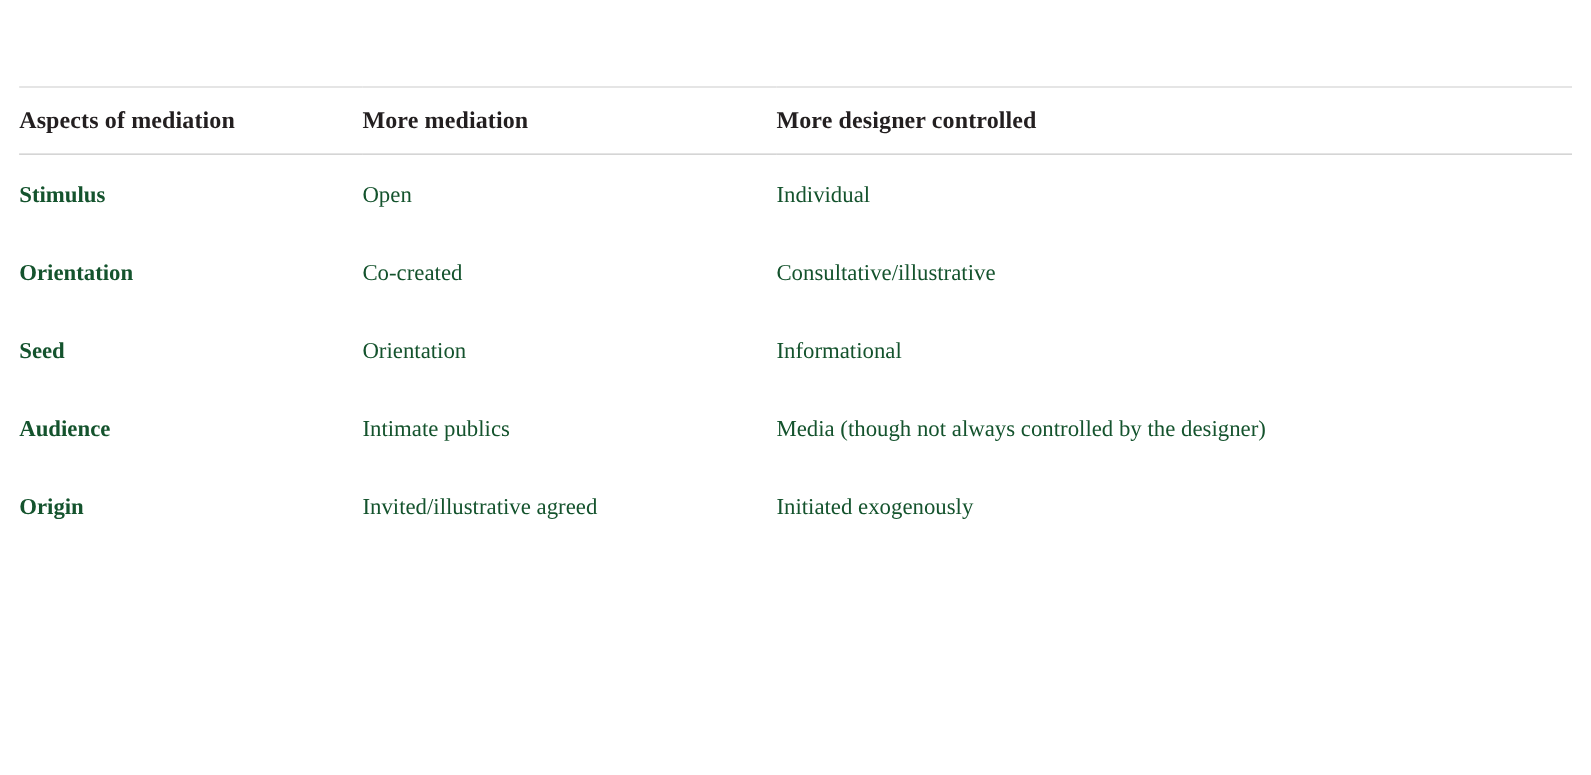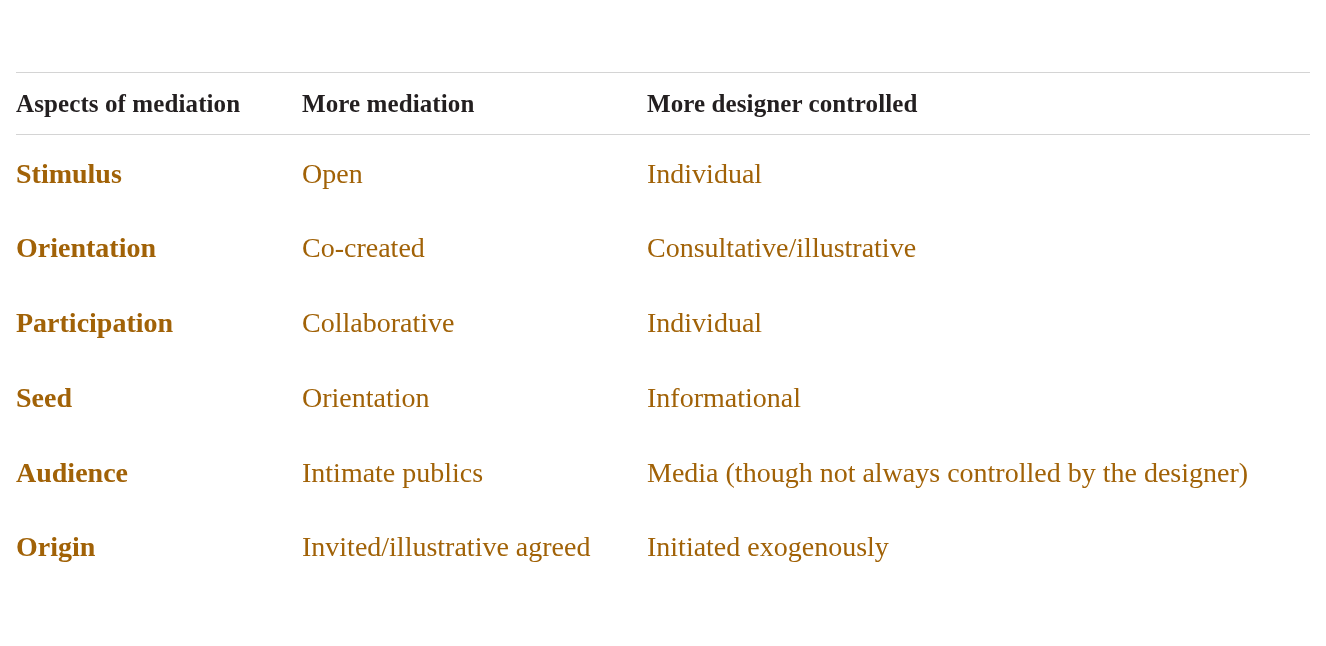--- a/index.html
+++ b/index.html
@@ -33,34 +33,34 @@
   table.mediation-table col.c2 { width: 345px; }
   table.mediation-table col.c3 { width: 663px; }
 
   thead tr.head-row {
     border-top: 1px solid #d4d4d4;
     border-bottom: 1px solid #d4d4d4;
   }
   thead th {
     text-align: left;
     font-weight: bold;
-    font-size: 25px;
+    font-size: 20px;
     line-height: 1.1;
     padding: 17px 0 16px 0;
     vertical-align: bottom;
     letter-spacing: 0.1px;
     color: #231f20;
     margin-top: 16px;
   }
   tbody td {
-    font-size: 28px;
+    font-size: 19px;
     line-height: 1.1;
     padding: 22px 0 22px 0;
     vertical-align: baseline;
-    color: #a16207;
+    color: #14532d;
     white-space: nowrap;
   }
   tbody td.aspect {
     font-weight: bold;
   }
   tbody tr:first-child td {
     padding-top: 24px;
   }
 </style>
 </head>
@@ -87,25 +87,20 @@
         <td class="aspect">Stimulus</td>
         <td>Open</td>
         <td>Individual</td>
       </tr>
       <tr>
         <td class="aspect">Orientation</td>
         <td>Co-created</td>
         <td>Consultative/illustrative</td>
       </tr>
       <tr>
-        <td class="aspect">Participation</td>
-        <td>Collaborative</td>
-        <td>Individual</td>
-      </tr>
-      <tr>
         <td class="aspect">Seed</td>
         <td>Orientation</td>
         <td>Informational</td>
       </tr>
       <tr>
         <td class="aspect">Audience</td>
         <td>Intimate publics</td>
         <td>Media (though not always controlled by the designer)</td>
       </tr>
       <tr>

